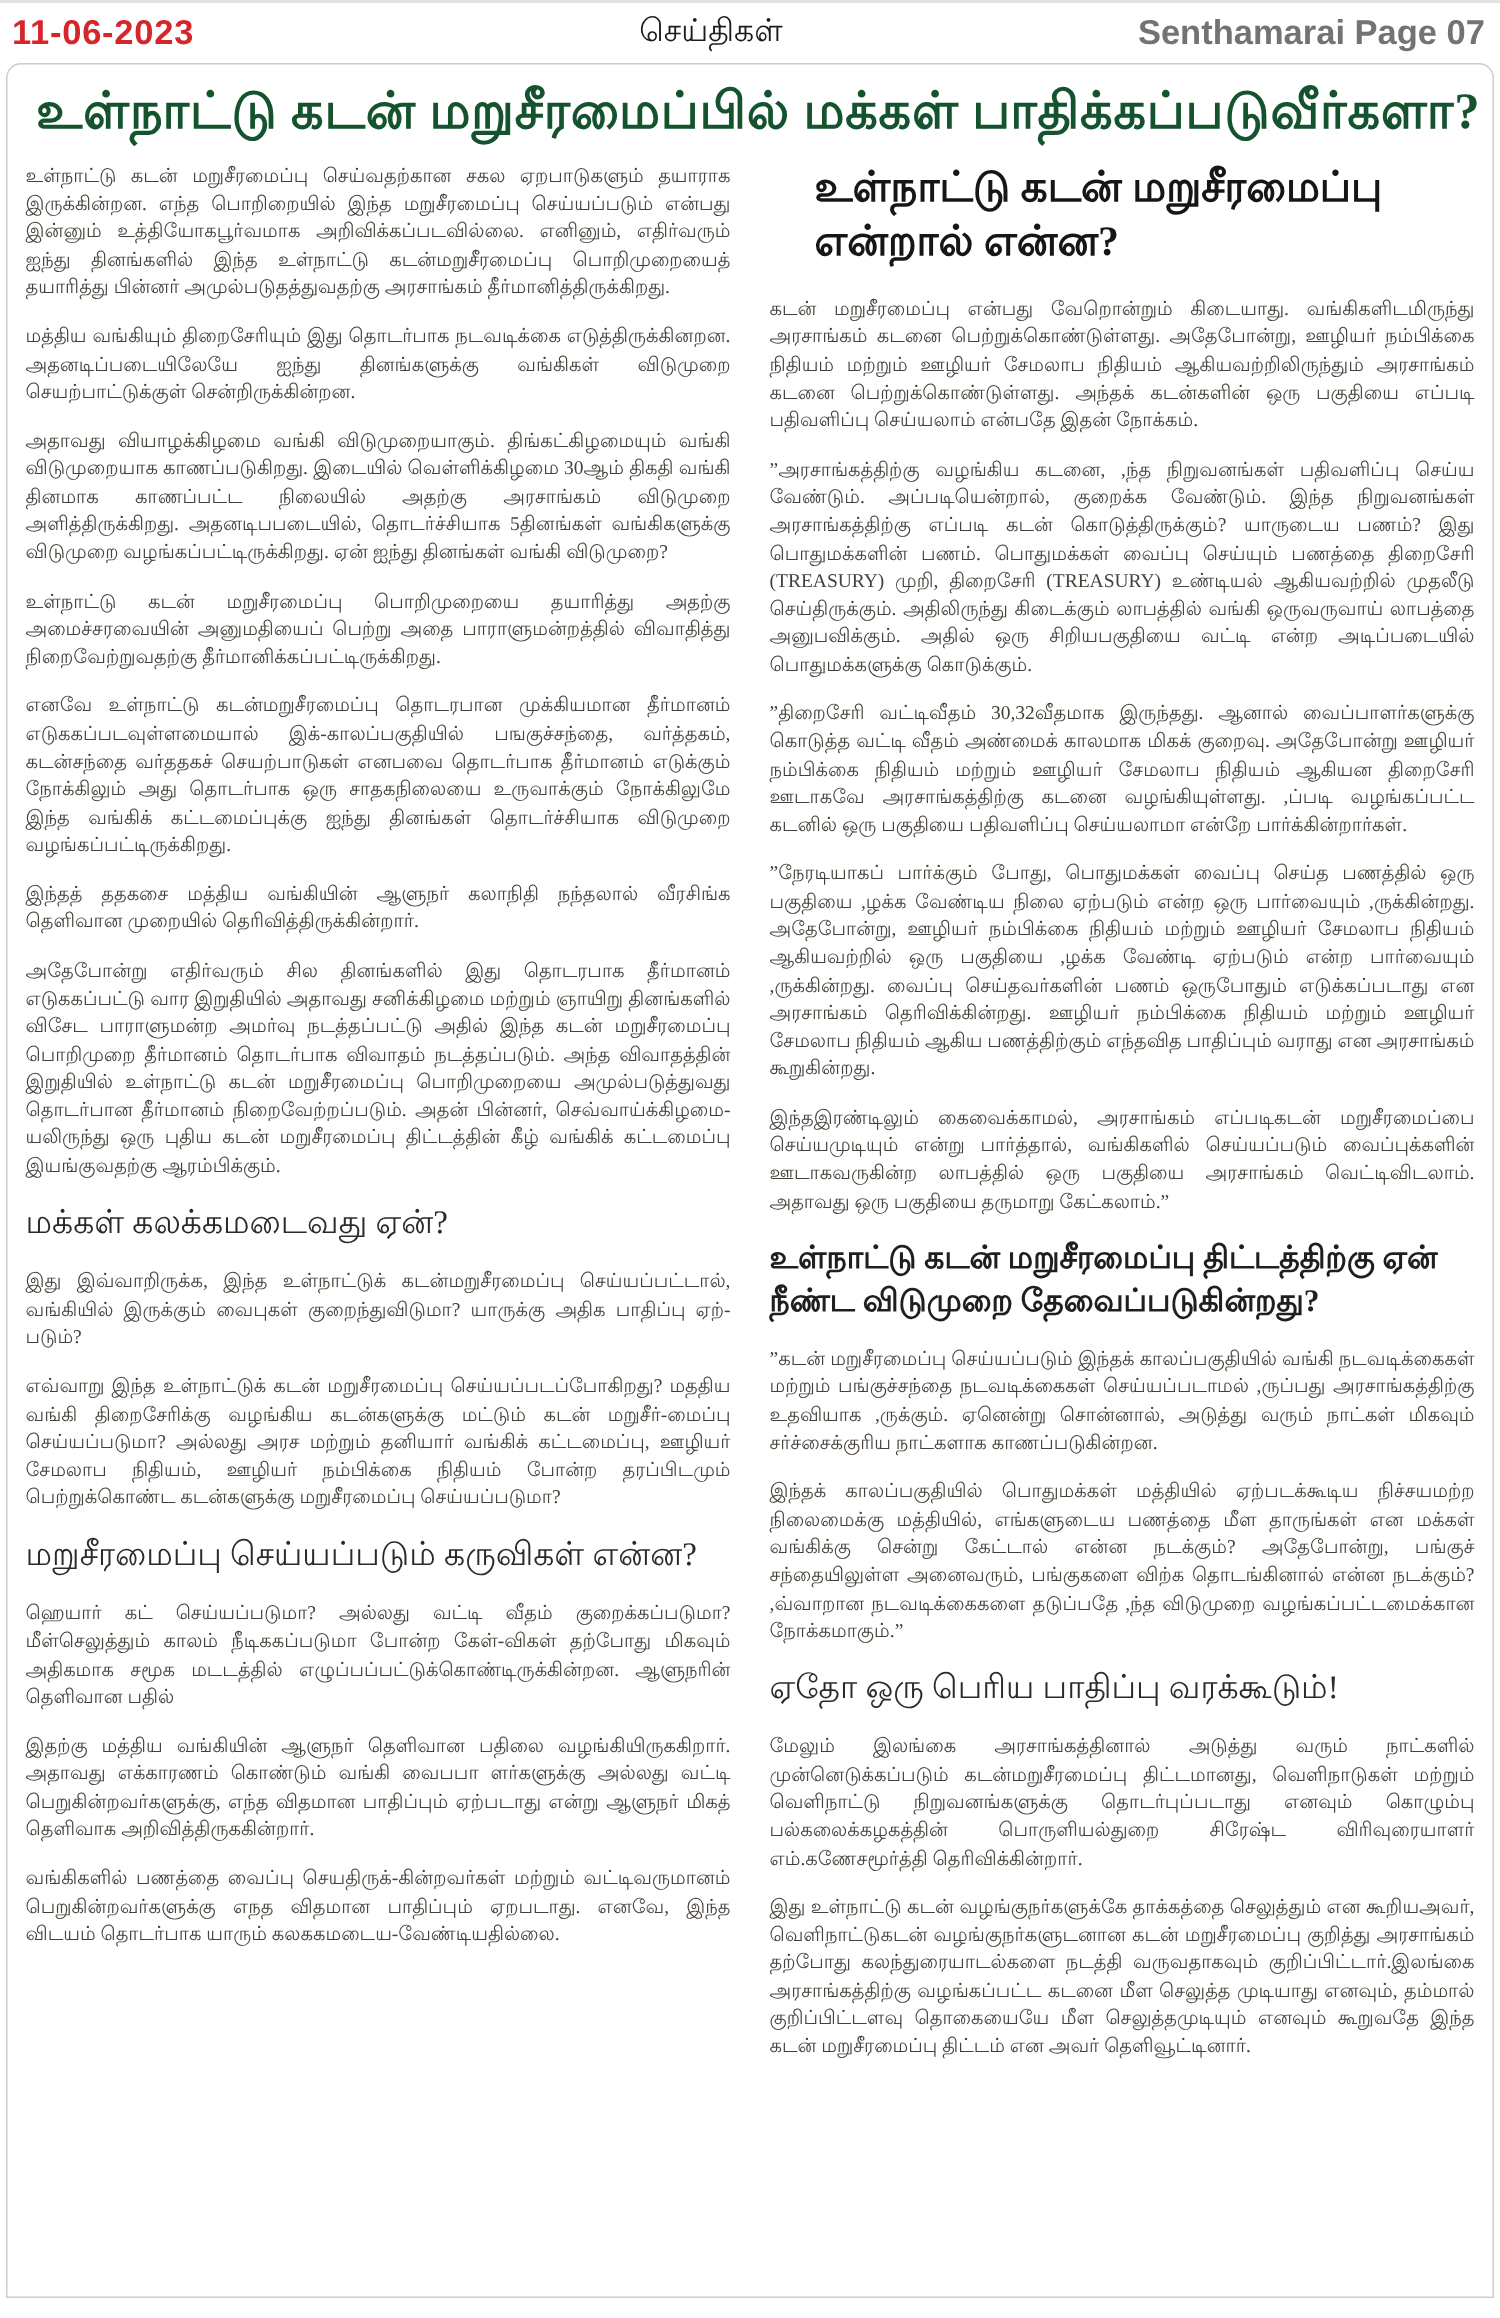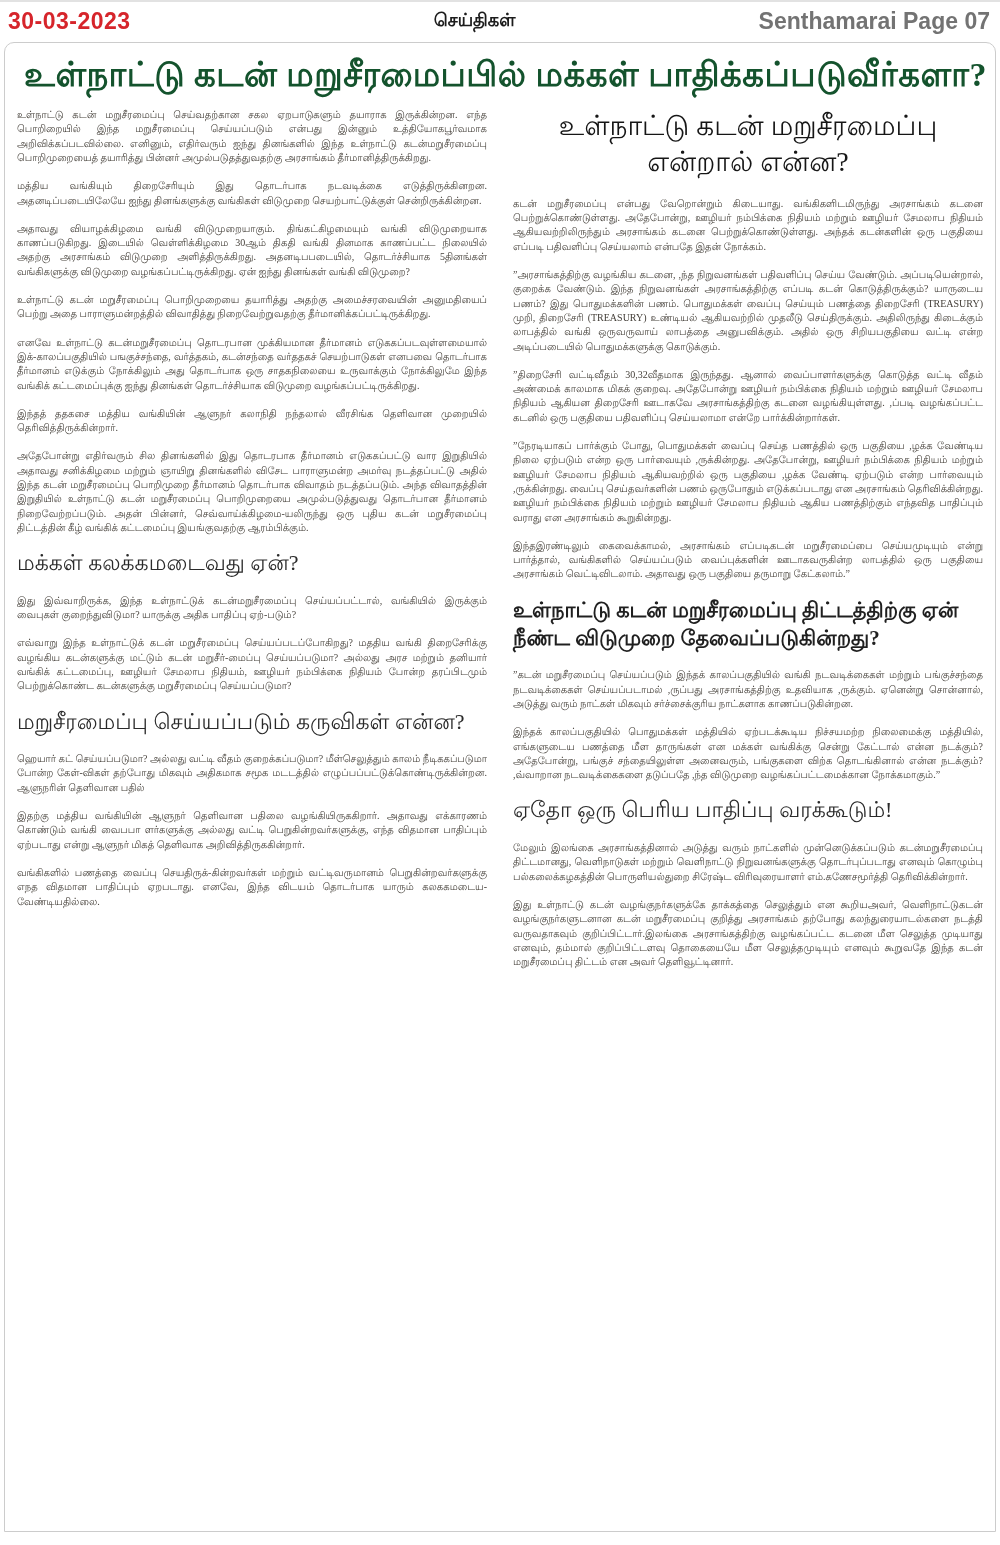--- a/index.html
+++ b/index.html
@@ -25,22 +25,22 @@
   }
   .hdr-date{
     color:#d6252b;
     font-family:"Liberation Sans", sans-serif;
     font-weight:bold;
     font-size:23px;
     letter-spacing:0.5px;
   }
   .hdr-center{
     color:#1c1c1c;
-    font-size:18px;
-    font-weight:bold;
+    font-size:21px;
+    font-weight:normal;
     transform:translateX(30px);
   }
   .hdr-right{
     color:#737373;
     font-family:"Liberation Sans", sans-serif;
     font-weight:bold;
     font-size:23px;
   }
   .content-box{
     margin:0 4px;
@@ -63,21 +63,21 @@
   .columns{
     display:flex;
     gap:26px;
     padding:0 4px;
   }
   .col{
     flex:1 1 0;
     min-width:0;
   }
   .para{
-    font-size:10px;
+    font-size:13px;
     line-height:1.43;
     color:#45403a;
     text-align:justify;
     margin:0 0 14px 0;
   }
   .section-heading{
     font-size:22px;
     color:#2a2a2a;
     margin:8px 0 16px 0;
     line-height:1.3;
@@ -86,34 +86,34 @@
   .section-heading-strong{
     font-size:21px;
     color:#1f1f1f;
     margin:8px 0 16px 0;
     line-height:1.35;
     font-weight:bold;
   }
   .subheadline{
     font-size:28px;
     color:#161616;
-    text-align:center;
+    text-align:left;
     line-height:1.3;
     margin:0 0 16px 0;
-    font-weight:normal;
+    font-weight:bold;
     padding:0 30px;
   }
 </style>
 </head>
 <body>
 
 <div class="page">
   <div class="topline"></div>
   <header class="page-header">
-    <span class="hdr-date">30-03-2023</span>
+    <span class="hdr-date">11-06-2023</span>
     <span class="hdr-center">செய்திகள்</span>
     <span class="hdr-right">Senthamarai  Page 07</span>
   </header>
   <div class="content-box">
     <h1 class="main-headline">உள்நாட்டு கடன் மறுசீரமைப்பில் மக்கள் பாதிக்கப்படுவீர்களா?</h1>
     <div class="columns">
       <div class="col" id="col-left">
           <div class="para">உள்நாட்டு கடன் மறுசீரமைப்பு செய்வதற்கான சகல ஏறபாடுகளும் தயாராக இருக்கின்றன. எந்த பொறிறையில் இந்த மறுசீரமைப்பு செய்யப்படும் என்பது இன்னும் உத்தியோகபூர்வமாக அறிவிக்கப்படவில்லை. எனினும், எதிர்வரும் ஐந்து தினங்களில் இந்த உள்நாட்டு கடன்மறுசீரமைப்பு பொறிமுறையைத் தயாரித்து பின்னர் அமுல்படுதத்துவதற்கு அரசாங்கம் தீர்மானித்திருக்கிறது.</div>
           <div class="para">மத்திய வங்கியும் திறைசேரியும் இது தொடர்பாக நடவடிக்கை எடுத்திருக்கினறன. அதனடிப்படையிலேயே ஐந்து தினங்களுக்கு வங்கிகள் விடுமுறை செயற்பாட்டுக்குள் சென்றிருக்கின்றன.</div>
           <div class="para">அதாவது வியாழக்கிழமை வங்கி விடுமுறையாகும். திங்கட்கிழமையும் வங்கி விடுமுறையாக காணப்படுகிறது. இடையில் வெள்ளிக்கிழமை 30ஆம் திகதி வங்கி தினமாக காணப்பட்ட நிலையில் அதற்கு அரசாங்கம் விடுமுறை அளித்திருக்கிறது. அதனடிபபடையில், தொடர்ச்சியாக 5தினங்கள் வங்கிகளுக்கு விடுமுறை வழங்கப்பட்டிருக்கிறது. ஏன் ஐந்து தினங்கள் வங்கி விடுமுறை?</div>

